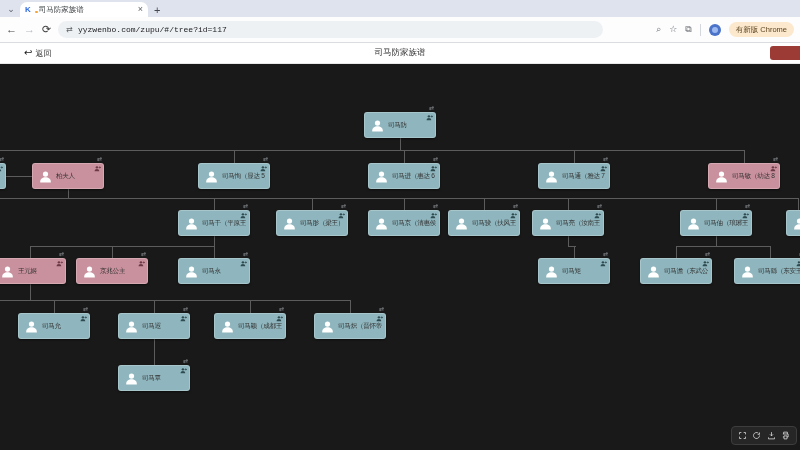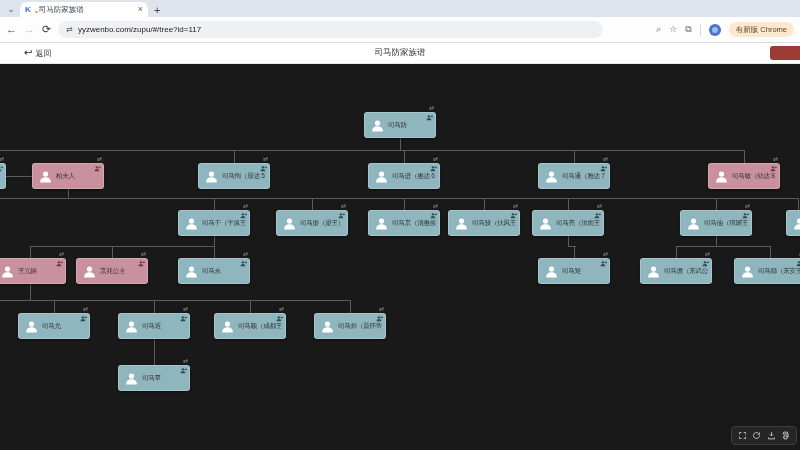--- a/index.html
+++ b/index.html
@@ -18,21 +18,21 @@
   .tab-close { font-size:9px; color:#5f6368; cursor:pointer; line-height:1; }
   .newtab-btn { font-size:11px; color:#45494e; margin:0 0 1px 6px; cursor:pointer; line-height:1; }
 
   .toolbar { height:26px; background:#fdfdfe; display:flex; align-items:center; padding:0 6px; gap:7px;
     border-bottom:1px solid #dadce0; }
   .nav-ic { font-size:11px; color:#444; cursor:pointer; line-height:1; }
   .nav-ic.disabled { color:#b6b9be; }
   .omnibox { flex:1; max-width:545px; height:17px; background:#eef1f4; border-radius:9px;
     display:flex; align-items:center; padding:0 8px; gap:5px; }
   .omni-tune { font-size:8px; color:#5f6368; }
-  .omni-url { font-size:8px; color:#202124; white-space:nowrap; }
+  .omni-url { font-size:8px; color:#202124; white-space:nowrap;font-family:Liberation Mono, monospace; }
   .tb-right { display:flex; align-items:center; gap:8px; margin-left:auto; }
   .tb-ic { font-size:9px; color:#5f6368; cursor:pointer; line-height:1; }
   .tb-sep { width:1px; height:12px; background:#d4d7dc; }
   .avatar-ic { width:12px; height:12px; border-radius:50%; background:#4a73c9; position:relative; cursor:pointer; }
   .avatar-ic:after { content:""; position:absolute; left:3px; top:3px; width:6px; height:6px;
     border-radius:50%; background:#9db9ef; }
   .update-chip { height:15px; background:#fce8cd; border-radius:8px; display:flex; align-items:center;
     padding:0 7px; font-size:7.5px; color:#5c4420; white-space:nowrap; cursor:pointer; }
 
   

